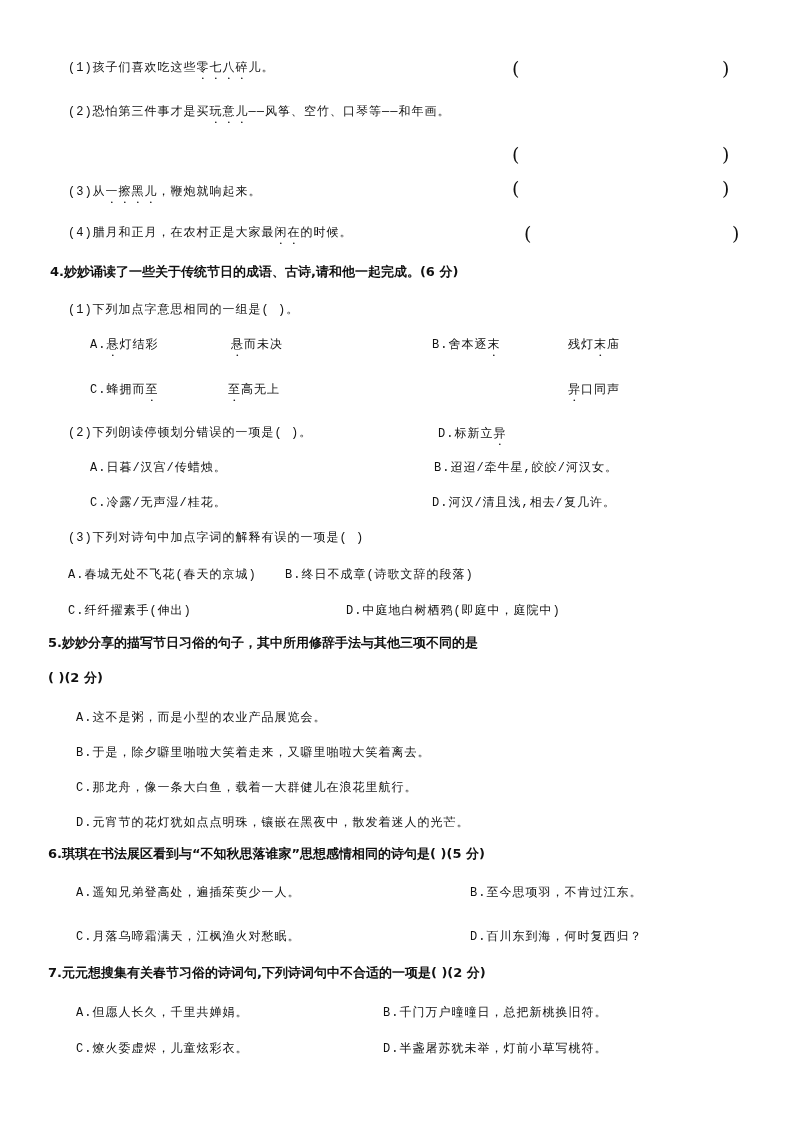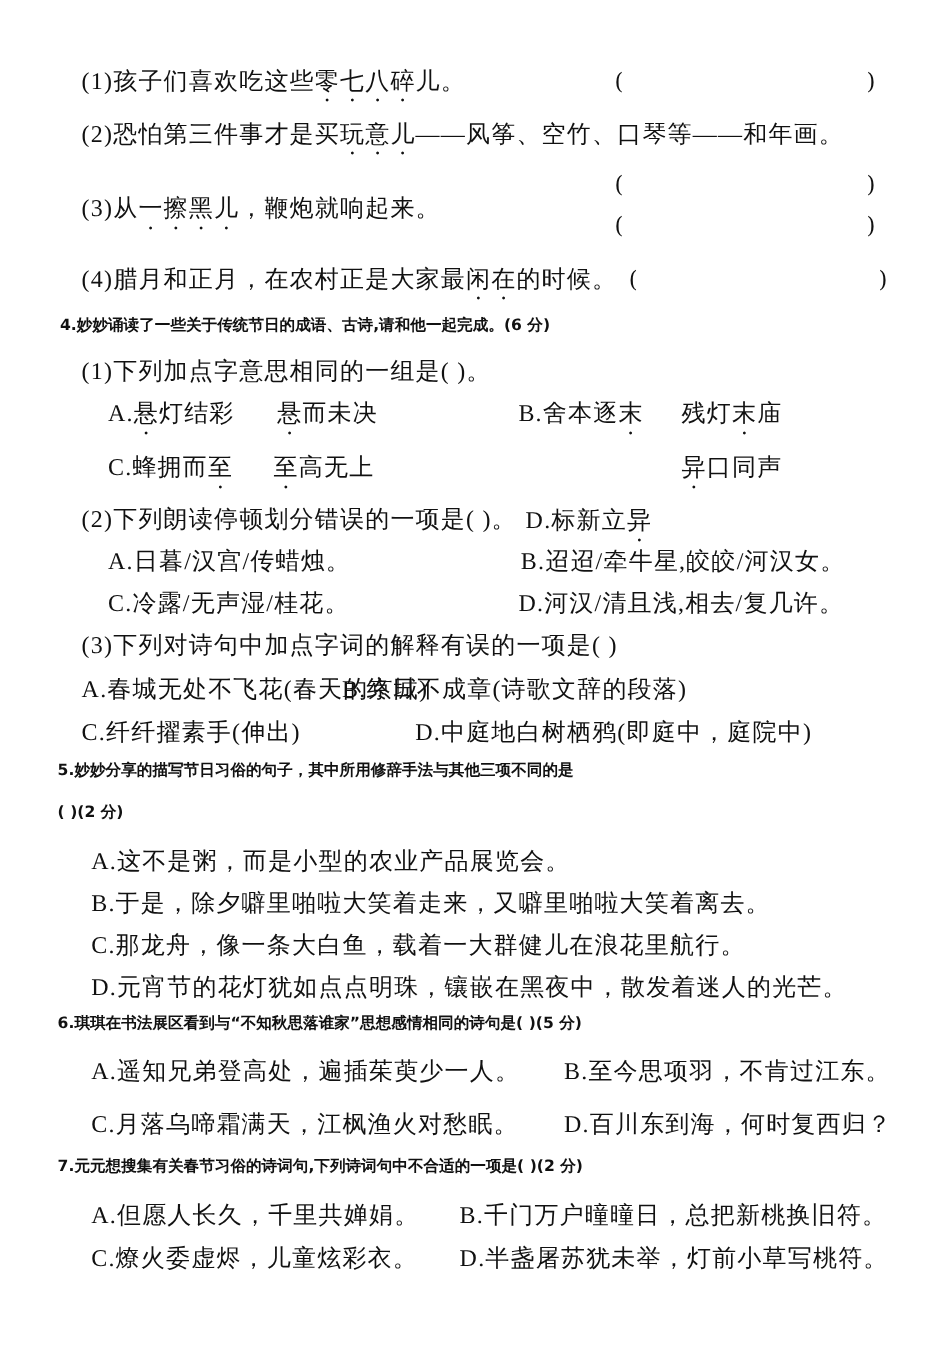--- a/index.html
+++ b/index.html
@@ -10,22 +10,22 @@
     body {
       width: 793px;
       height: 1122px;
       position: relative;
       overflow: hidden;
       color: #111111;
     }
     .line {
       position: absolute;
       white-space: nowrap;
-      font-family: Liberation Serif, serif;
-      font-size: 20px;
+      font-family: Liberation Mono, monospace;
+      font-size: 12px;
       line-height: 26px;
       letter-spacing: 1px;
     }
     .heading {
       font-family: "DejaVu Sans", "Liberation Sans", sans-serif;
       font-weight: bold;
       font-size: 13px;
       letter-spacing: 0px;
     }
     .paren {
@@ -53,21 +53,21 @@
 <span class="paren" style="left:722px; top:55px;">)</span>
 <div style="position:absolute; left:522px; top:55px; width:196px; height:26px;"></div>
 
 <div class="line" style="left:68px; top:99px;">
   <span>(2)</span><span>恐怕第三件事才是买</span><span class="em">玩意儿</span><span>——风筝、空竹、口琴等——和年画。</span>
 </div>
 <span class="paren" style="left:512px; top:141px;">(</span>
 <span class="paren" style="left:722px; top:141px;">)</span>
 <div style="position:absolute; left:522px; top:141px; width:196px; height:26px;"></div>
 
-<div class="line" style="left:68px; top:161px;text-align:center;">
+<div class="line" style="left:68px; top:179px;text-align:center;">
   <span>(3)</span><span>从</span><span class="em">一擦黑儿</span><span>，鞭炮就响起来。</span>
 </div>
 <span class="paren" style="left:512px; top:175px;">(</span>
 <span class="paren" style="left:722px; top:175px;">)</span>
 <div style="position:absolute; left:522px; top:175px; width:196px; height:26px;"></div>
 
 <div class="line" style="left:68px; top:220px;">
   <span>(4)</span><span>腊月和正月，在农村正是大家最</span><span class="em">闲在</span><span>的时候。</span>
 </div>
 <span class="paren" style="left:524px; top:220px;">(</span>

